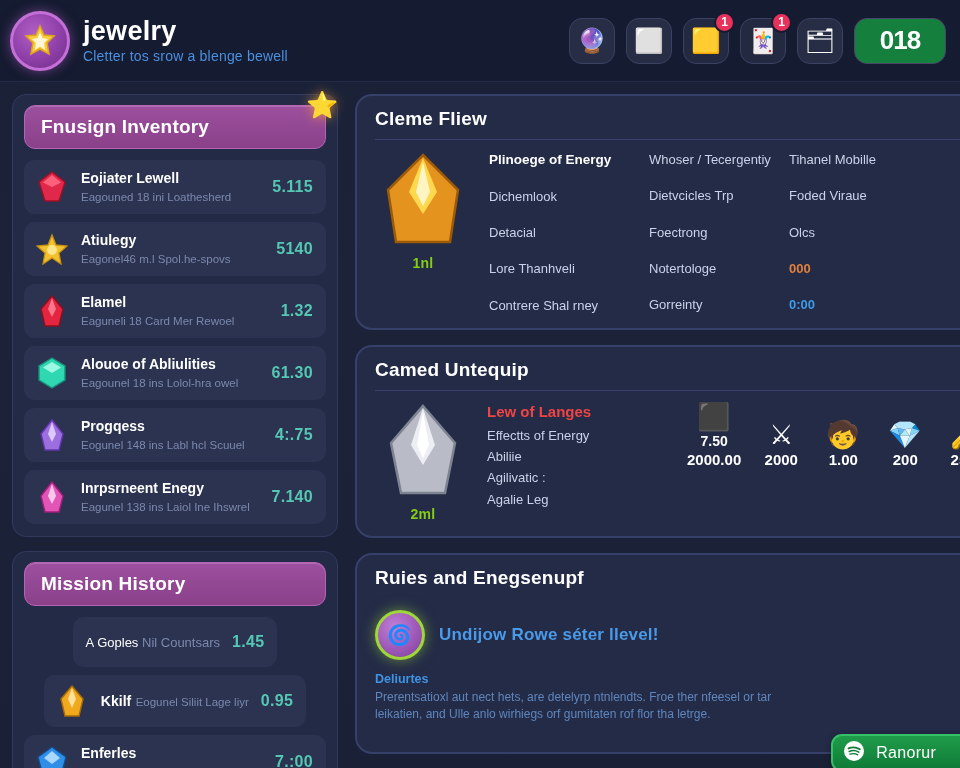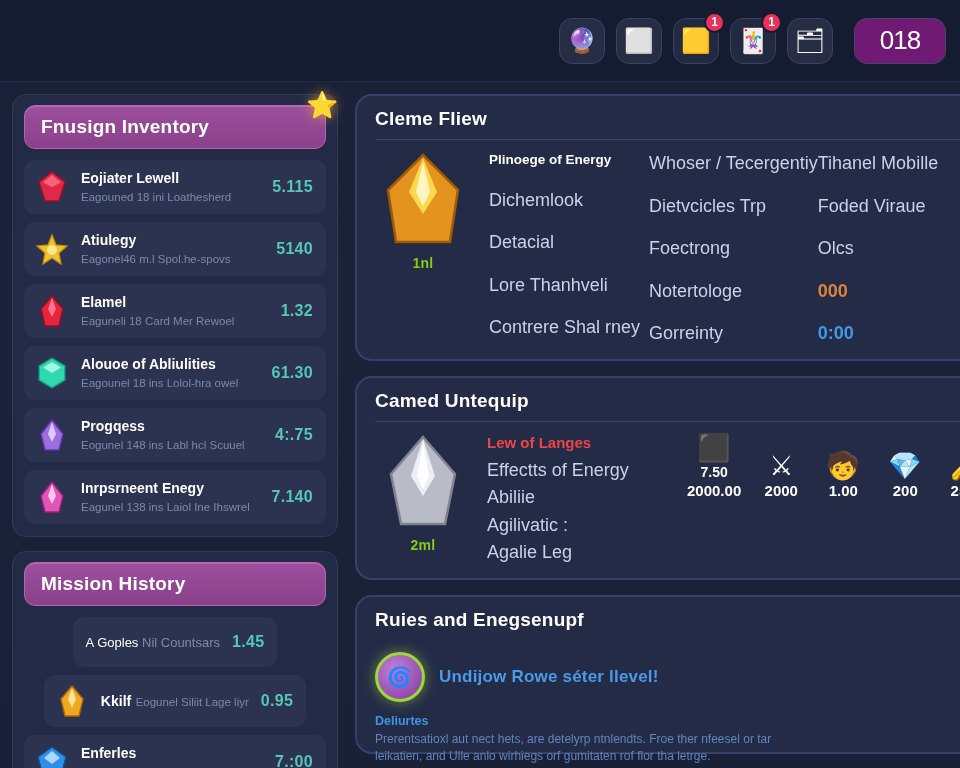--- a/index.html
+++ b/index.html
@@ -102,30 +102,29 @@
     background: #e8315b;
     color: #fff;
     font-size: 12px;
     font-weight: bold;
     display: flex; align-items: center; justify-content: center;
     padding: 0 5px;
     border: 2px solid #151b30;
   }
 
   .currency-pill {
-    margin-left: 10px;
     height: 46px;
     min-width: 92px;
     padding: 0 16px;
     border-radius: 13px;
-    background: #701a75;
+    background: #15803d;
     border: 1px solid #4a4668;
     display: flex; align-items: center; justify-content: center;
     font-size: 26px;
-    font-weight: normal;
+    font-weight: bold;
     letter-spacing: -1px;
     color: #ffffff;
     cursor: pointer;
   }
 
   
   .content {
     flex: 1 1 auto;
     display: flex;
     gap: 17px;
@@ -273,21 +272,21 @@
     color: #84cc16;
     letter-spacing: .3px;
   }
 
   .col-group { display: flex; gap: 0; flex: 1 1 auto; }
   .stat-col { display: flex; flex-direction: column; gap: 20px; }
   .stat-col.c1 { flex: 0 0 160px; }
   .stat-col.c2 { flex: 0 0 140px; }
   .stat-col.c3 { flex: 1 1 auto; }
 
-  .stat-line { font-size: 18px; color: #c8d2e8; line-height: 1.25; white-space: nowrap; }
+  .stat-line { font-size: 13px; color: #c8d2e8; line-height: 1.25; white-space: nowrap; }
   .stat-line.strong { color: #ffffff; font-weight: bold; font-size: 13.5px; }
   .stat-line.orange { color: #e0813c; font-weight: bold; }
   .stat-line.blue { color: #3f9ae8; font-weight: bold; }
 
   
   .equip-body { display: flex; align-items: flex-start; gap: 16px; }
   .equip-info { flex: 0 0 180px; display: flex; flex-direction: column; gap: 5px; }
   .equip-title { font-size: 15px; font-weight: bold; color: #ef4444; margin-bottom: 3px; }
 
   .stat-tiles { display: flex; align-items: flex-end; gap: 18px; flex: 1 1 auto; padding-left: 4px; }
@@ -333,20 +332,32 @@
   .cta-ico { font-size: 21px; line-height: 1; }
   .cta-label { font-size: 16px; font-weight: normal; color: #ffffff; letter-spacing: .3px; }
 </style>
 </head>
 <body>
 
 <div class="app">
 
   <div class="topbar">
 
+    <div class="brand">
+      <div class="brand-badge">
+        <svg width="34" height="34" viewBox="0 0 34 34" aria-hidden="true">
+          <polygon points="17,2 21,11 31,12 24,19 26,30 17,25 8,30 10,19 3,12 13,11" fill="#f6cf3a" stroke="#e0a320" stroke-width="1.6"></polygon>
+          <polygon points="17,8 19.5,14 25,15 21,19 22,26 17,22.5 12,26 13,19 9,15 14.5,14" fill="#fff6d8"></polygon>
+        </svg>
+      </div>
+      <div class="brand-text">
+        <div class="brand-title">jewelry</div>
+        <div class="brand-sub">Cletter tos srow a blenge bewell</div>
+      </div>
+    </div>
 
     <div class="topbar-spacer"></div>
 
     <div class="tool-icons">
       <div class="tool-btn">
         <span>🔮</span>
       </div>
       <div class="tool-btn">
         <span>⬜</span>
       </div>

